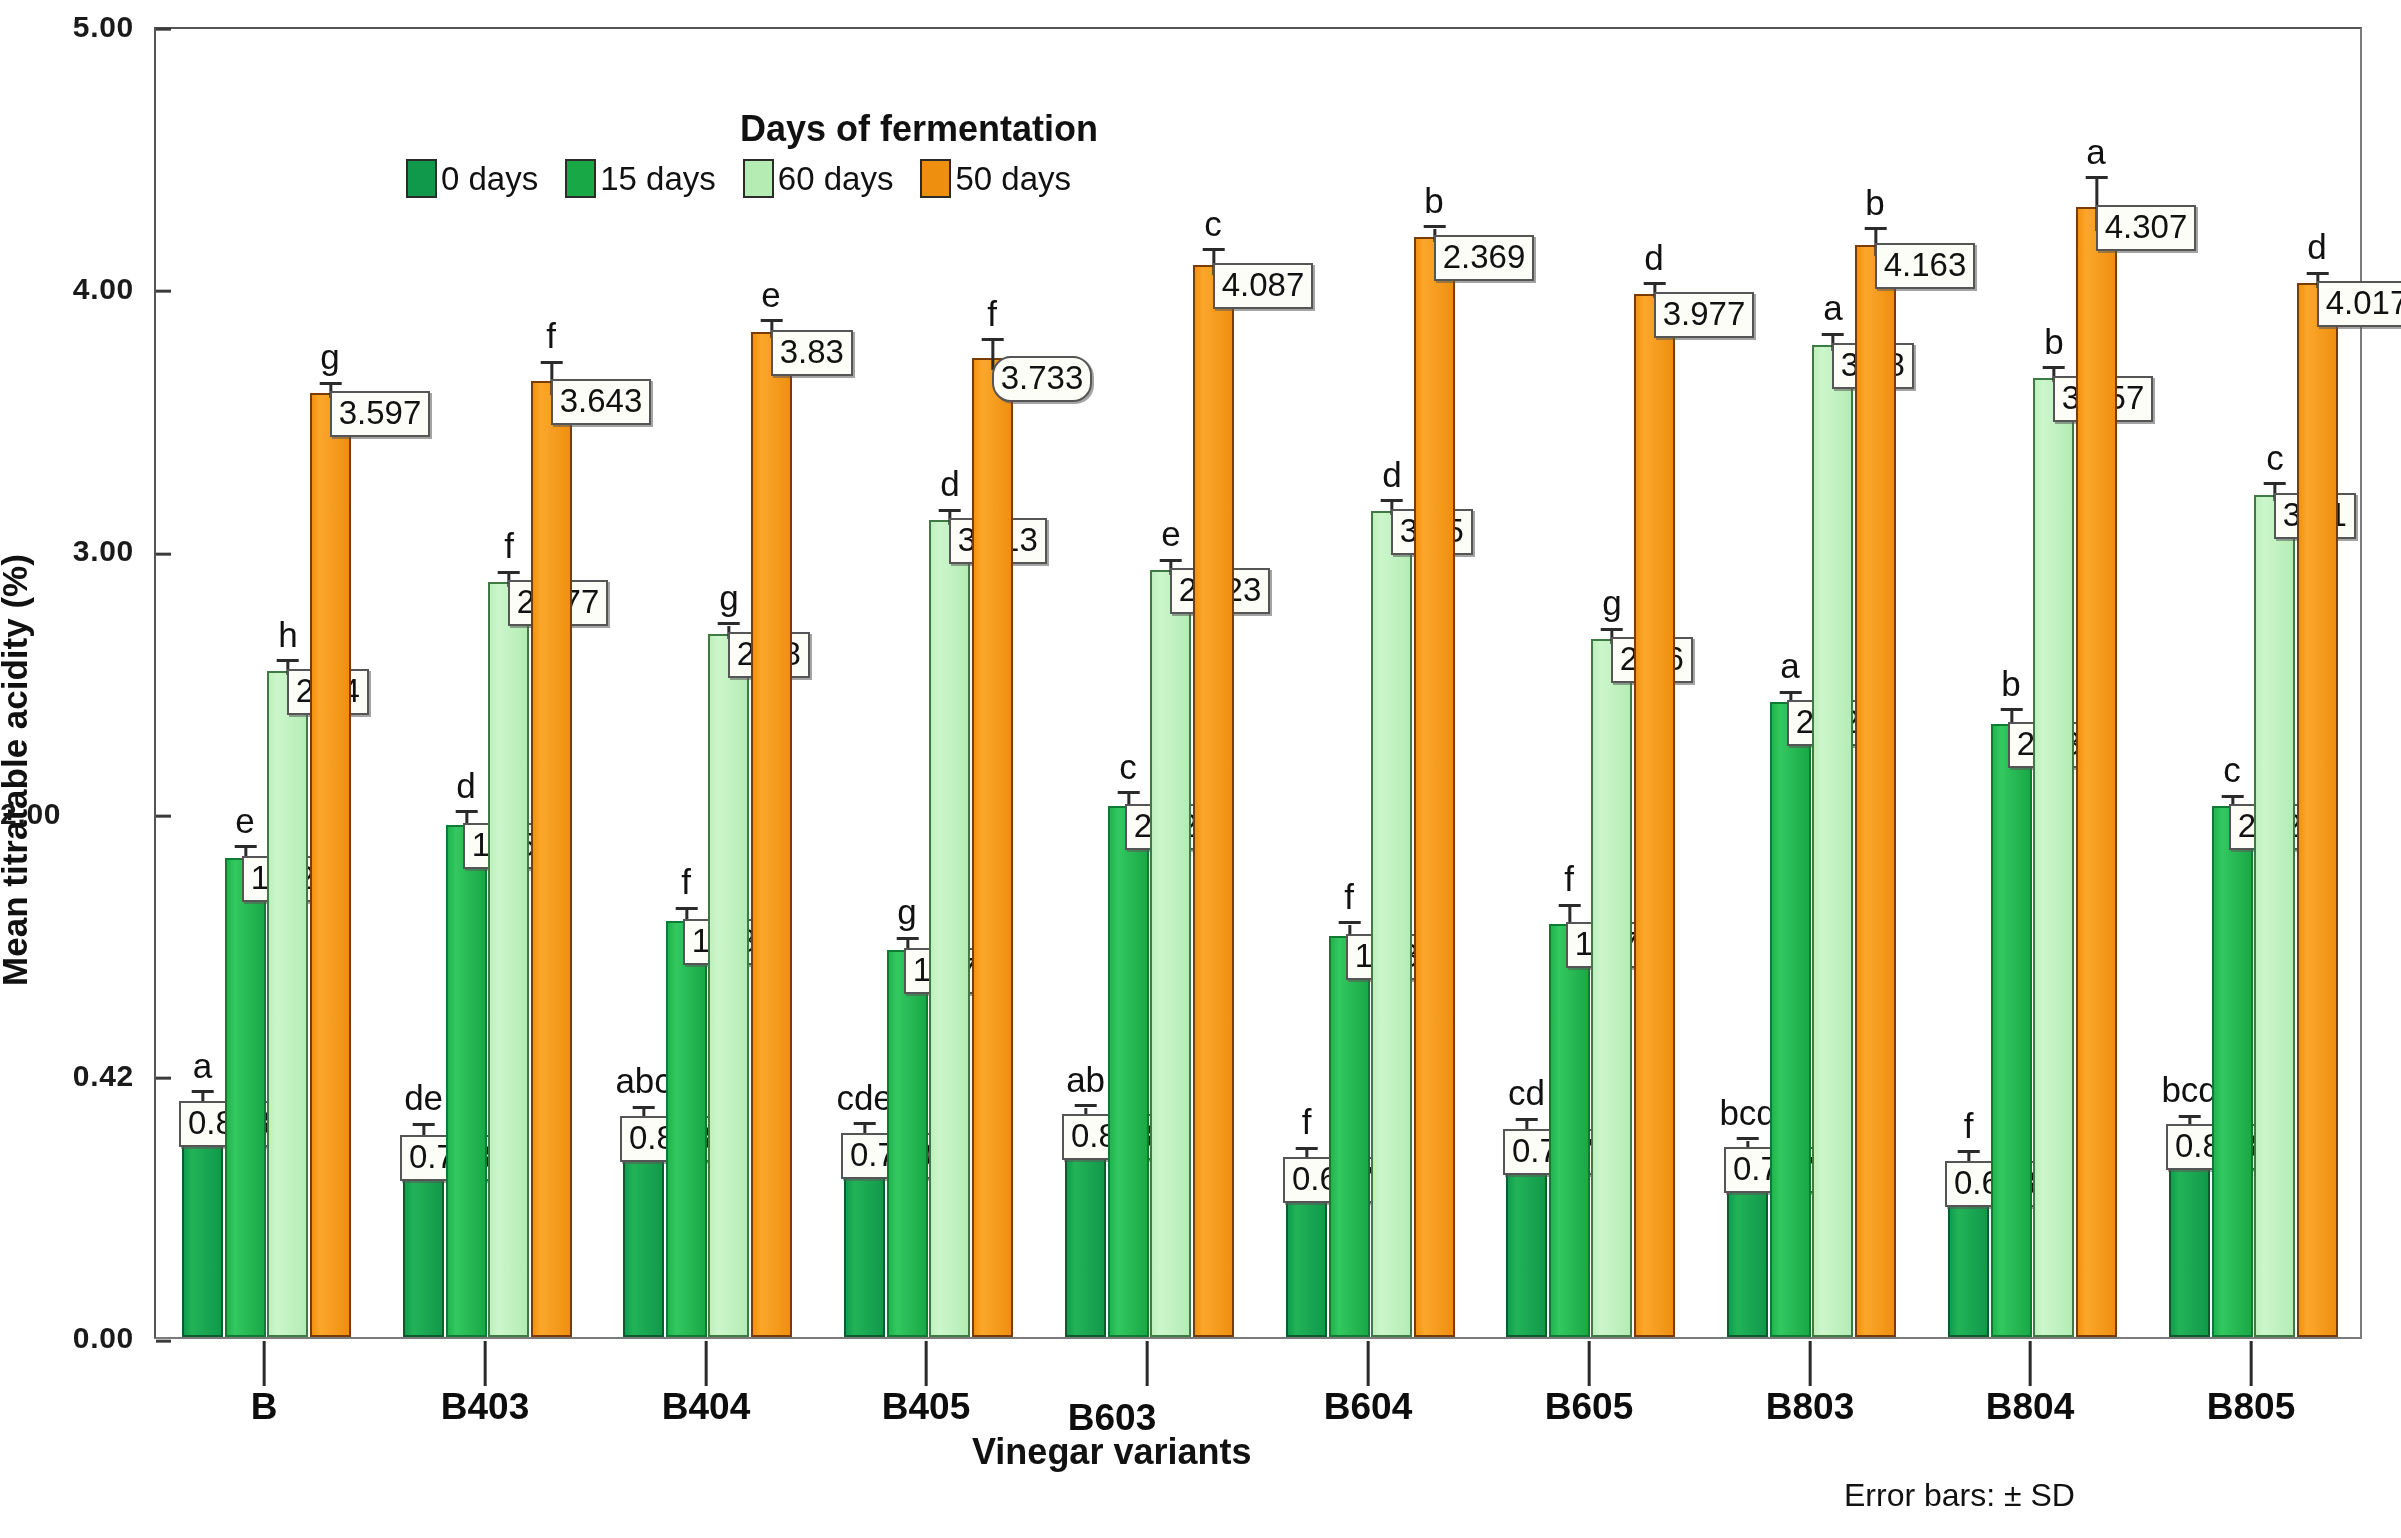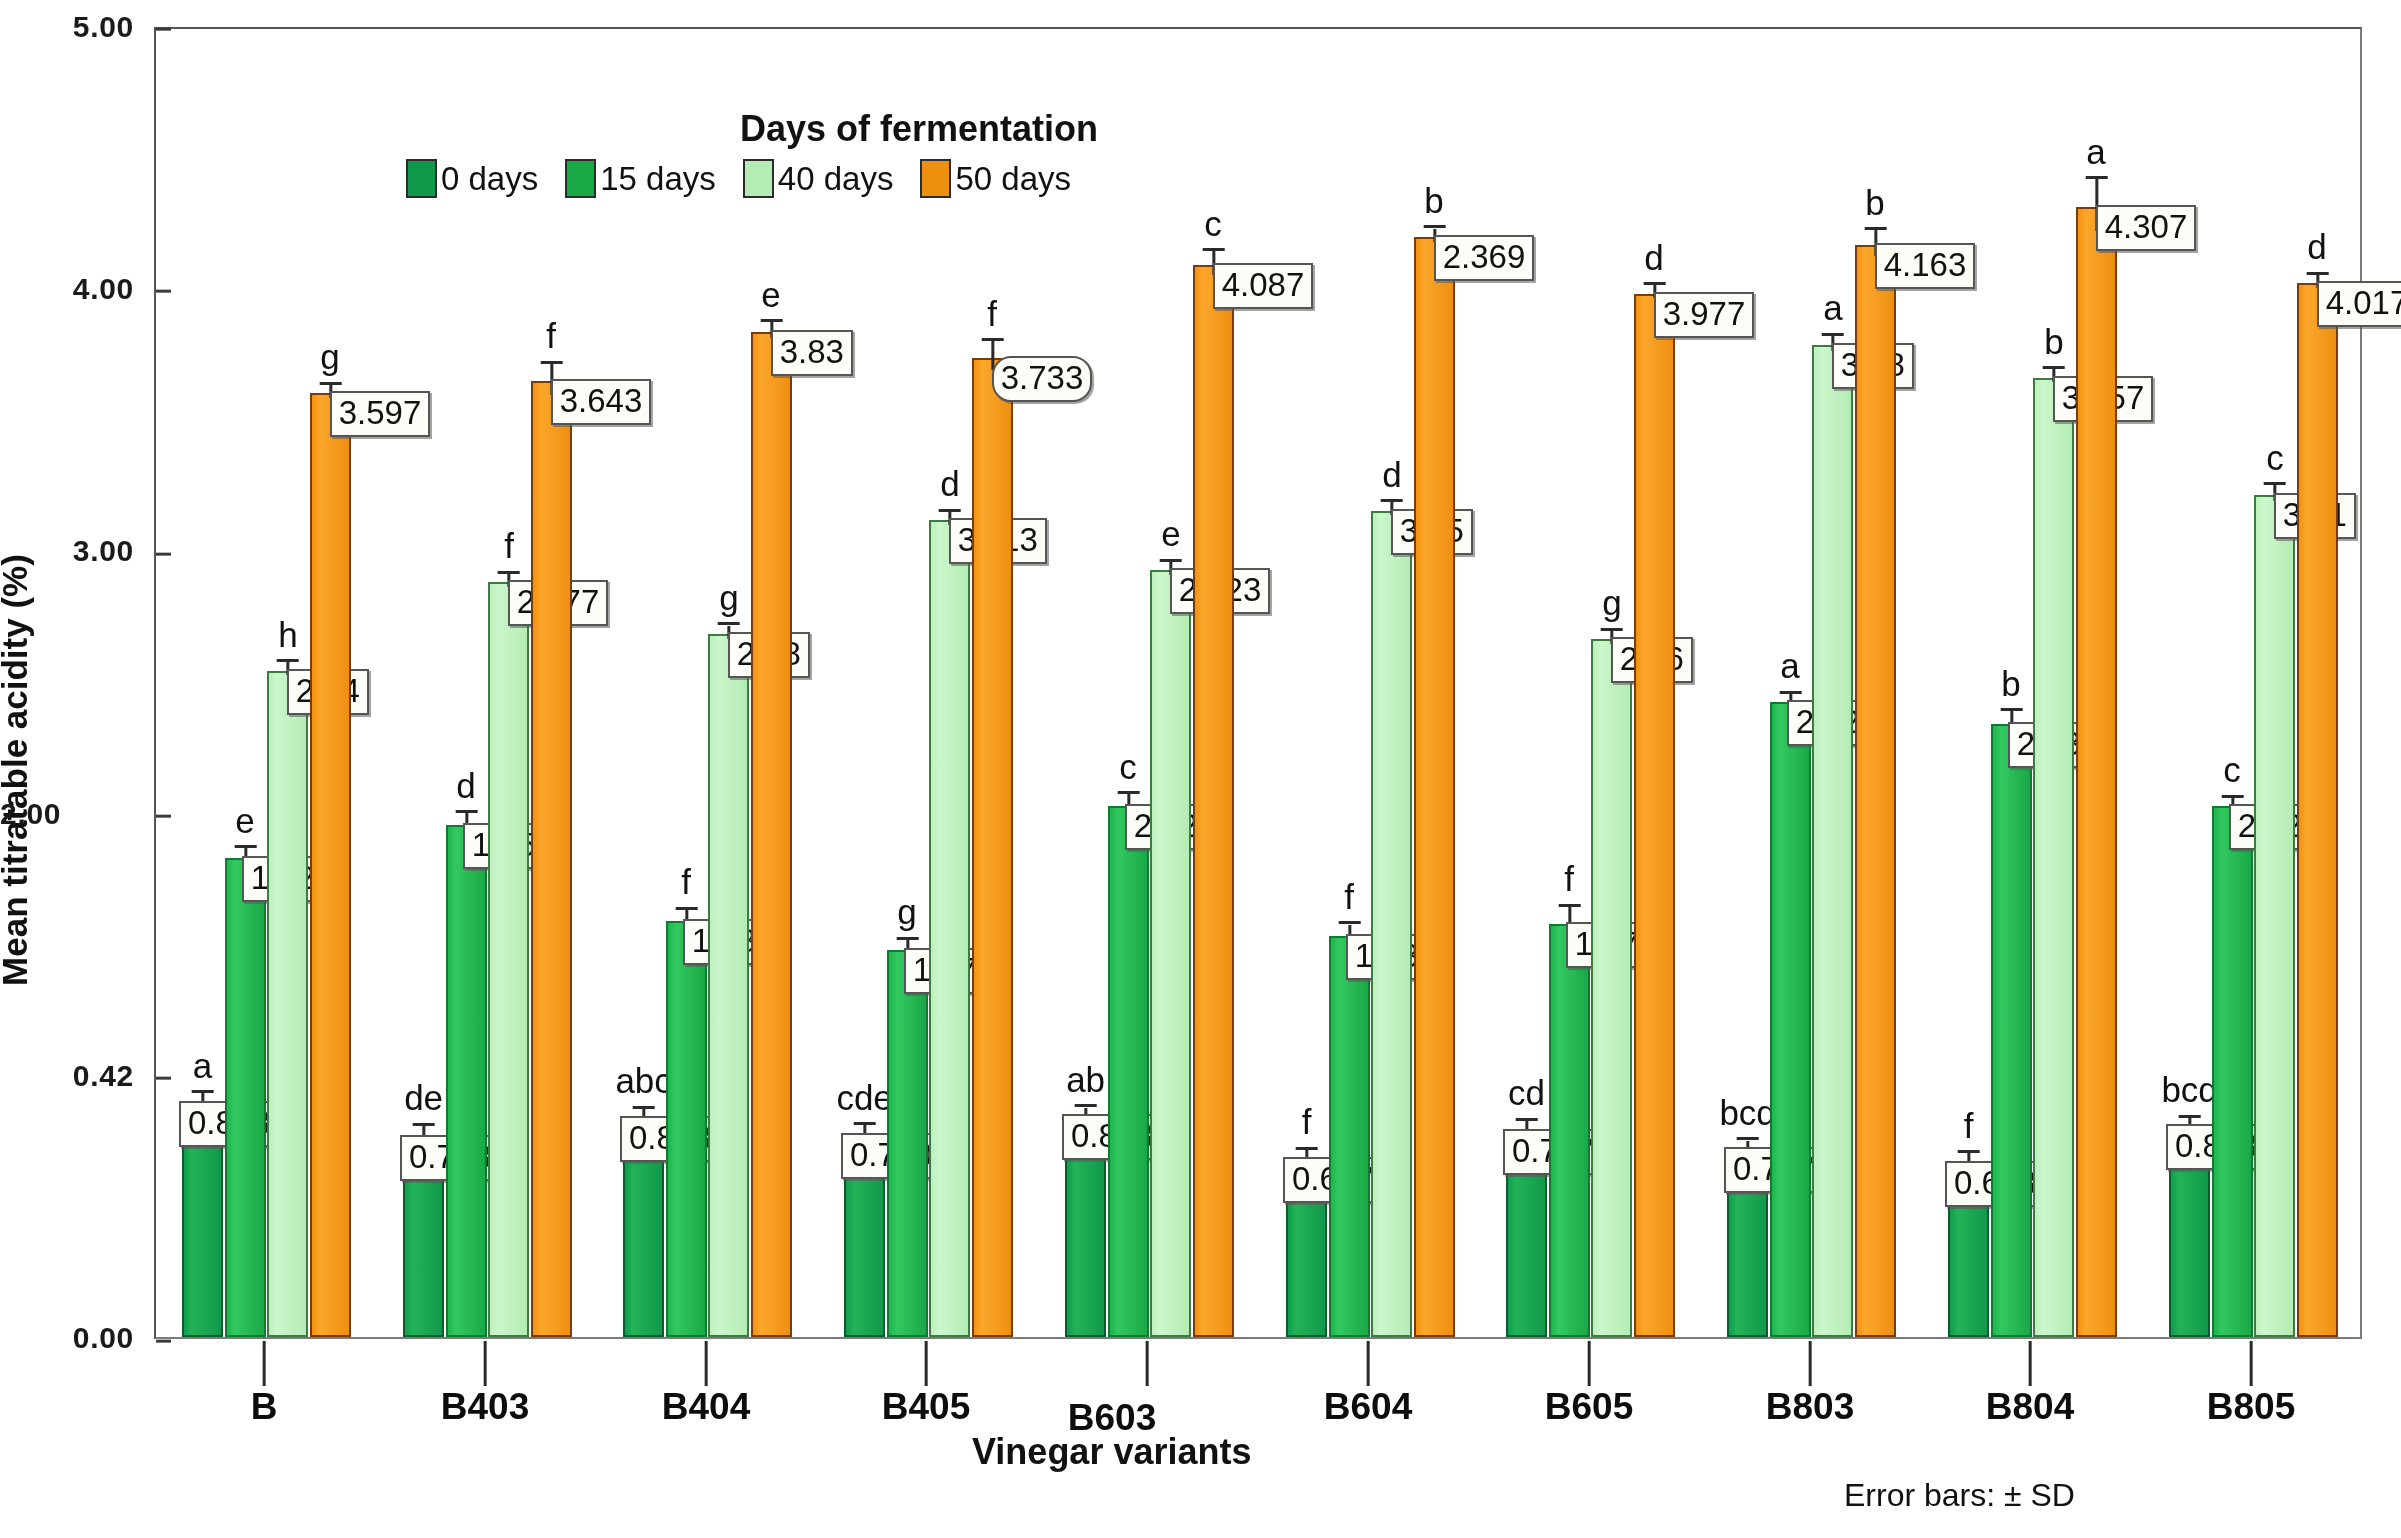--- a/index.html
+++ b/index.html
@@ -75,21 +75,21 @@
           <div class="legend-item">
             <span class="legend-swatch" style="background: rgb(17, 153, 75);"></span>
             <span class="legend-label">0 days</span>
           </div>
           <div class="legend-item">
             <span class="legend-swatch" style="background: rgb(25, 168, 70);"></span>
             <span class="legend-label">15 days</span>
           </div>
           <div class="legend-item">
             <span class="legend-swatch" style="background: rgb(180, 236, 180);"></span>
-            <span class="legend-label">40 days</span>
+            <span class="legend-label">60 days</span>
           </div>
           <div class="legend-item">
             <span class="legend-swatch" style="background: rgb(239, 143, 16);"></span>
             <span class="legend-label">50 days</span>
           </div>
         </div>
     </div>
 
     <div id="bars-layer">
         <div class="group" style="left: 26px; width: 169px;">

